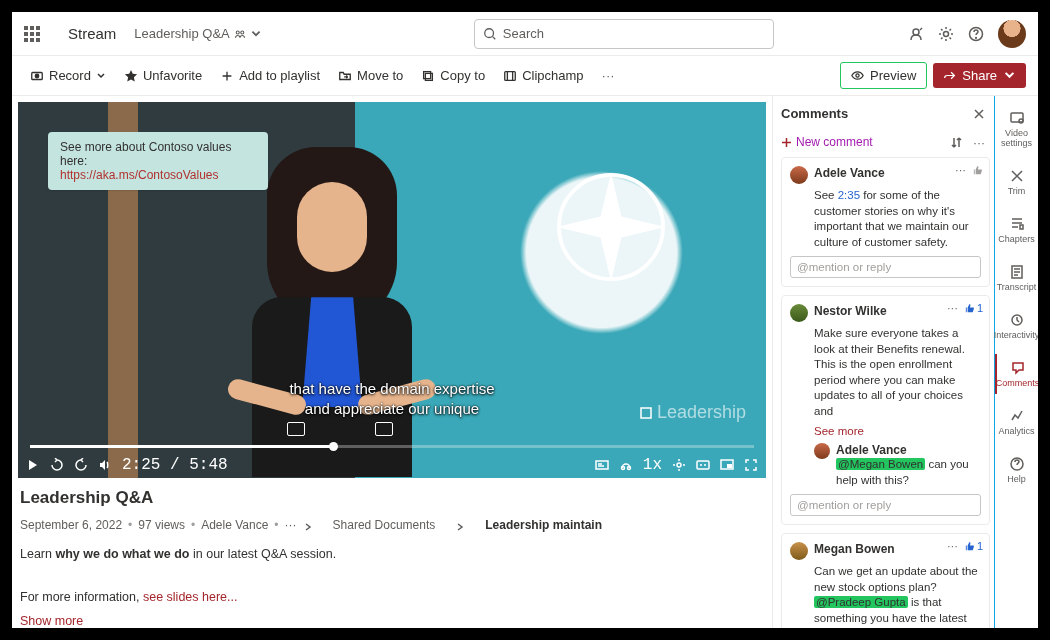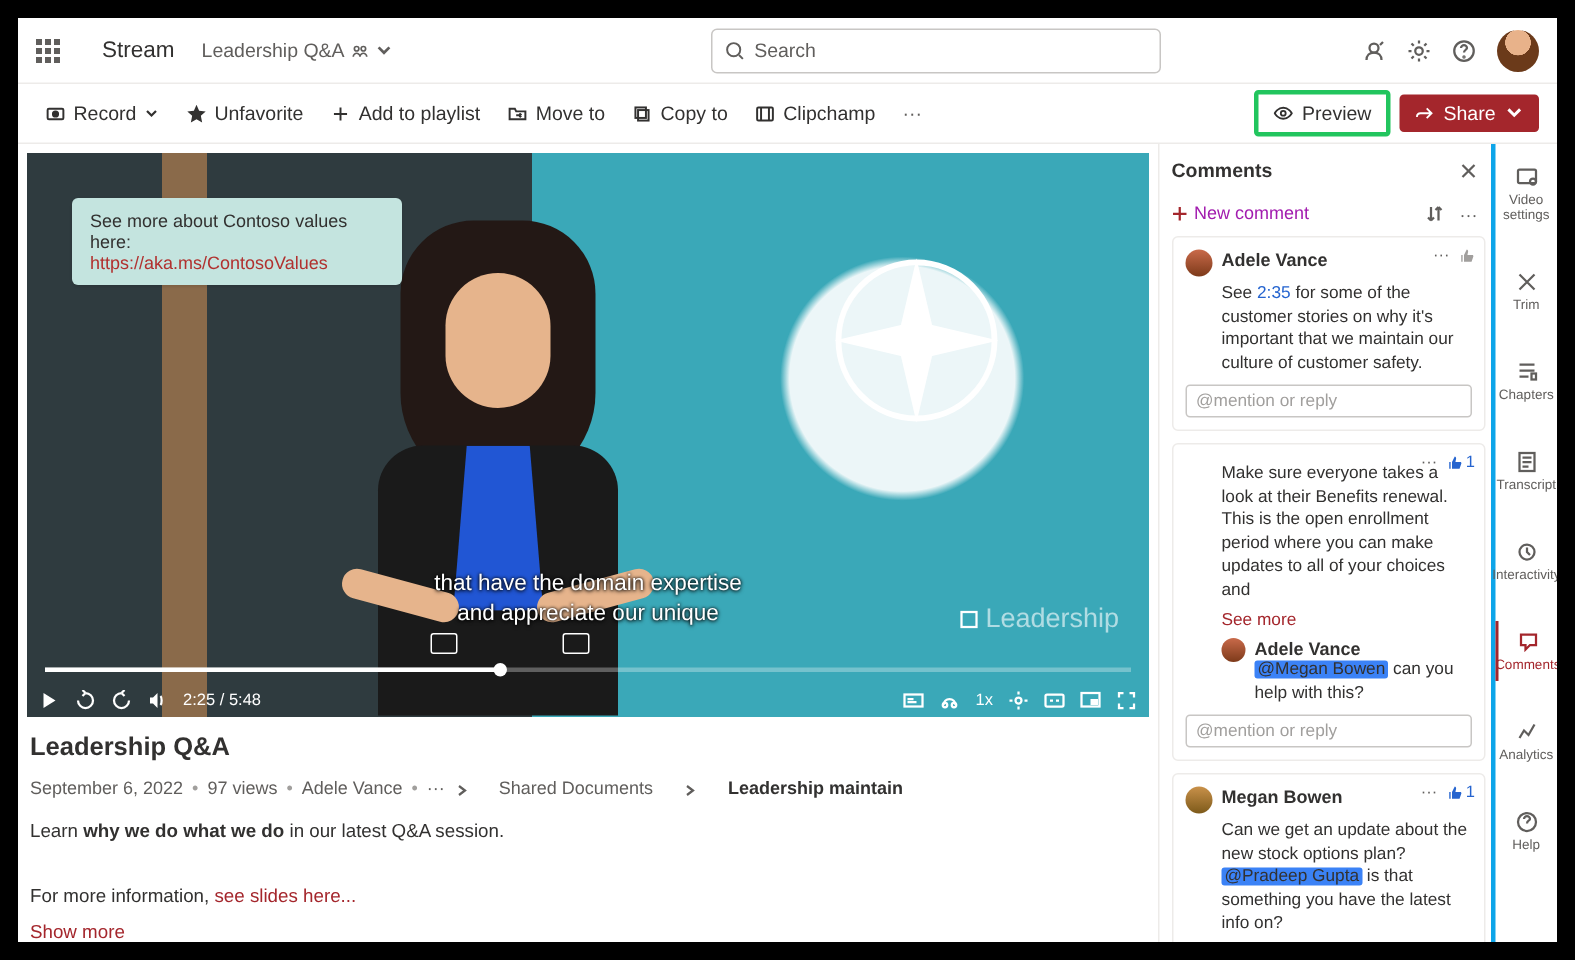--- a/index.html
+++ b/index.html
@@ -20,21 +20,21 @@
   .topicons .ico { width: 16px; height: 16px; cursor: pointer; }
   .avatar { width: 28px; height: 28px; border-radius: 50%; background: radial-gradient(circle at 50% 30%, #e8b28a 35%, #6b3a1a 36%); cursor: pointer; }
 
   
   .cmdbar { height: 40px; display: flex; align-items: center; padding: 0 12px; gap: 6px; border-bottom: 1px solid #edebe9; font-size: 13px; }
   .cmd { display: flex; align-items: center; gap: 5px; padding: 4px 6px; cursor: pointer; color: #323130; border-radius: 3px; }
   .cmd svg { width: 14px; height: 14px; }
   .cmd .chev { width: 10px; height: 10px; }
   .cmdspacer { flex: 1; }
   .overflow-dots { padding: 4px 6px; cursor: pointer; color: #605e5c; }
-  .btn-outline { display: flex; align-items: center; gap: 6px; padding: 5px 10px; border: 3px solid #22c55e; border-radius: 3px; cursor: pointer; }
+  .btn-outline { display: flex; align-items: center; gap: 6px; padding: 5px 10px; border: 1px solid #22c55e; border-radius: 3px; cursor: pointer; }
   .btn-primary { display: flex; align-items: center; gap: 6px; padding: 5px 10px; background: #a4262c; color: #fff; border-radius: 3px; cursor: pointer; }
   .btn-primary svg, .btn-outline svg { width: 13px; height: 13px; }
 
   
   .main { flex: 1; display: flex; overflow: hidden; }
   .left { flex: 1; display: flex; flex-direction: column; padding: 6px 6px 0 6px; overflow: hidden; }
   .video-wrap { position: relative; width: 100%; aspect-ratio: 16/9; max-height: 410px; background: #4c1d95; overflow: hidden; }
   .video-bg { position: absolute; inset: 0; background:
       radial-gradient(circle at 78% 40%, rgba(255,255,255,.9) 0 12%, transparent 13%),
       linear-gradient(90deg, #2f3b3f 0 12%, #8a6a4a 12% 16%, #2f3b3f 16% 45%, #3aa8b8 45% 100%);
@@ -49,21 +49,21 @@
   .presenter .arm.l{ left:20px; transform:rotate(15deg);} .presenter .arm.r{ right:20px; transform:rotate(-15deg);}
   .callout { position: absolute; top: 30px; left: 30px; background: #c4e4df; border-radius: 4px; padding: 8px 12px; font-size: 12px; max-width: 220px; box-shadow: 0 1px 2px rgba(0,0,0,.1); }
   .callout a { color: #b1312f; text-decoration: none; }
   .captions { position: absolute; bottom: 60px; left: 50%; transform: translateX(-50%); text-align: center; color: #fff; font-size: 15px; text-shadow: 0 1px 3px #000, 0 0 2px #000; line-height: 1.3; }
   .watermark { position: absolute; right: 20px; bottom: 55px; color: rgba(255,255,255,.6); font-size: 18px; display:flex; align-items:center; gap:4px; }
   .cap-marks { position:absolute; bottom:42px; left:36%; display:flex; gap:70px; }
   .cap-marks span{ width:18px;height:14px;border:1.5px solid #fff;border-radius:2px; }
   .progress { position: absolute; bottom: 30px; left: 12px; right: 12px; height: 3px; background: rgba(255,255,255,.3); }
   .progress .done { height:100%; width:42%; background:#fff; position:relative; }
   .progress .done::after{ content:''; position:absolute; right:-4px; top:-3px; width:9px;height:9px;background:#fff;border-radius:50%; }
-  .controls { position:absolute; bottom:4px; left:8px; right:8px; display:flex; align-items:center; gap:10px; color:#fff; font-size:11px; }
+  .controls { position:absolute; bottom:4px; left:8px; right:8px; display:flex; align-items:center; gap:10px; color:#fff; font-size:16px;font-family:Liberation Mono, monospace; }
   .controls .ci { width:14px;height:14px; cursor:pointer; display:inline-flex; align-items:center; justify-content:center; }
   .controls .right { margin-left:auto; display:flex; gap:10px; align-items:center; }
 
   .meta { padding: 10px 2px 0 2px; }
   .video-title { font-size: 17px; font-weight: 600; margin-bottom: 10px; }
   .metaline { color:#605e5c; font-size:12px; display:flex; align-items:center; gap:6px; }
   .metaline .dot{color:#a19f9d;}
   .metaline .bc { display:flex; gap:20px; align-items:flex-end; }
   .metaline .bc svg{width:10px;height:10px;}
   .metaline .bc .cur{ font-weight:600; color:#323130;}
@@ -89,29 +89,29 @@
   .comment .av{ width:18px;height:18px;border-radius:50%; flex-shrink:0; background:#888; }
   .av.a1{background:linear-gradient(#c96a4a,#7d3a1a);} .av.a2{background:linear-gradient(#6a8a3a,#3a5a1a);}
   .av.a3{background:linear-gradient(#c9914a,#7d5a1a);}
   .comment .who{ font-weight:600; font-size:12px; }
   .comment .cactions{ position:absolute; top:6px; right:6px; display:flex; gap:6px; align-items:center; color:#605e5c; font-size:11px;}
   .comment .cactions .like{ color:#2564cf; display:flex; align-items:center; gap:2px;}
   .comment .cactions .like.gray{ color:#a19f9d; }
   .comment .cactions svg{width:11px;height:11px;}
   .comment .body{ margin:4px 0 6px 24px; font-size:11.5px; line-height:1.35; color:#323130; }
   .comment .body .ts{ color:#2564cf; }
-  .comment .body .mention{ background:#3b82f6; color:#323130; padding:0 2px; border-radius:2px;}
+  .comment .body .mention{ background:#22c55e; color:#323130; padding:0 2px; border-radius:2px;}
   .comment .seemore{ color:#a4262c; font-size:11.5px; margin-left:24px; cursor:pointer; }
   .reply-row{ margin:6px 0 0 24px; display:flex; gap:6px; align-items:flex-start; }
   .reply-row .av{width:16px;height:16px;}
   .reply-row .body{margin:0; font-size:11.5px;}
   .mentionbox{ margin:6px 0 0 0; border:1px solid #c8c6c4; border-radius:3px; padding:4px 6px; color:#a19f9d; font-size:11.5px; }
 
   
-  .rail { width:44px; border-left:3px solid #0ea5e9; display:flex; flex-direction:column; align-items:center; padding:8px 0; gap:20px; }
+  .rail { width:44px; border-left:1px solid #0ea5e9; display:flex; flex-direction:column; align-items:center; padding:8px 0; gap:8px; }
   .rail .ritem{ width:100%; text-align:center; padding:6px 0; cursor:pointer; color:#605e5c; font-size:9px; display:flex; flex-direction:column; align-items:center; gap:2px; }
   .rail .ritem svg{width:16px;height:16px;}
   .rail .ritem.active{ color:#a4262c; border-left:2px solid #a4262c; }
 
   svg { stroke: currentColor; fill: none; stroke-width: 1.5; }
   .fill svg, svg.fill { fill: currentColor; stroke: none; }
 </style>
 </head>
 <body>
 
@@ -398,20 +398,24 @@
                 <svg class="fill" viewBox="0 0 12 12">
                   <path d="M2 5h1v5H2zM4 10V5l2-4c.5 0 1 .5 1 1.5L6.5 5H10c.5 0 1 .5.8 1.2L9.5 10z"></path>
                 </svg> 
               </span>
             </div>
     <div class="body">See <span class="ts">2:35</span> for some of the customer stories on why it's important that we maintain our culture of customer safety.</div>
 
     <div class="mentionbox">@mention or reply</div>
           </div>
           <div class="comment">
+    <div class="chead">
+              <div class="av a2"></div>
+              <div class="who">Nestor Wilke</div>
+            </div>
     <div class="cactions">
               <span>···</span>
               <span class="like"><svg class="fill" viewBox="0 0 12 12">
                   <path d="M2 5h1v5H2zM4 10V5l2-4c.5 0 1 .5 1 1.5L6.5 5H10c.5 0 1 .5.8 1.2L9.5 10z"></path>
                 </svg> 1</span>
             </div>
     <div class="body">Make sure everyone takes a look at their Benefits renewal. This is the open enrollment period where you can make updates to all of your choices and</div>
     <div class="seemore">See more</div>
     <div class="reply-row">
               <div class="av a1"></div>

